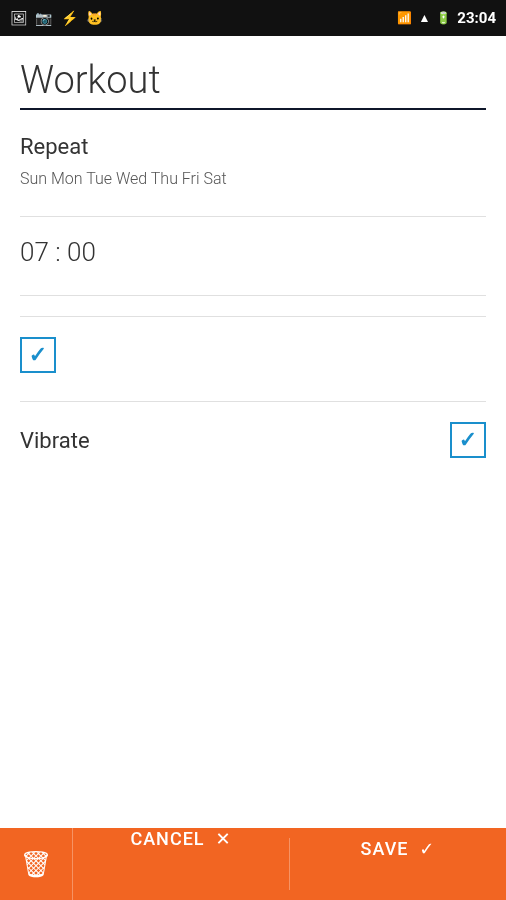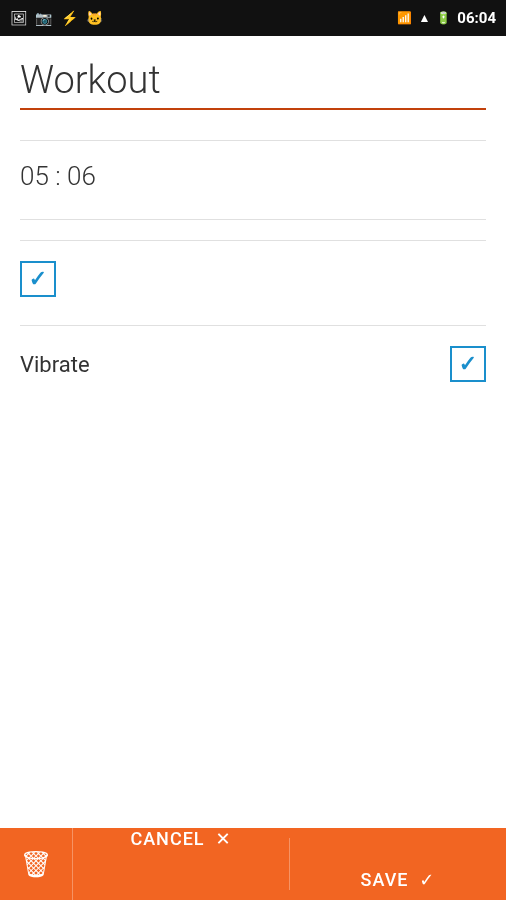--- a/index.html
+++ b/index.html
@@ -51,22 +51,22 @@
 
     
     .main-content {
       padding: 18px 20px 0 20px;
       height: calc(900px - 36px - 72px);
       overflow-y: auto;
     }
 
     
     .workout-input-container {
-      margin-bottom: 30px;
-      border-bottom: 2px solid #c2410c;
+      margin-bottom: 24px;
+      border-bottom: 2px solid #0f172a;
     }
 
     .workout-input {
       font-size: 38px;
       color: #333;
       border: none;
       outline: none;
       width: 100%;
       padding: 4px 0 6px 0;
       font-family: inherit;
@@ -164,21 +164,21 @@
       display: flex;
       justify-content: center;
       cursor: pointer;
       border-left: 1px solid rgba(255,255,255,0.3);
     }
 
     .bottom-save {
       flex: 1;
       height: 52px;
       display: flex;
-      align-items: flex-end;
+      align-items: flex-start;
       justify-content: center;
       cursor: pointer;
       border-left: 1px solid rgba(255,255,255,0.3);
     }
 
     .bottom-btn-text {
       color: #fff;
       font-size: 18px;
       font-weight: 500;
       letter-spacing: 1px;
@@ -198,35 +198,39 @@
   <div class="status-bar-left">
     <span class="status-icon">🖼</span>
     <span class="status-icon">📷</span>
     <span class="status-icon">⚡</span>
     <span class="status-icon">🐱</span>
   </div>
   <div class="status-bar-right">
     <span class="status-icon" style="font-size:12px;">📶</span>
     <span class="status-icon" style="font-size:12px;">▲</span>
     <span class="status-icon" style="font-size:12px;">🔋</span>
-    <span>06:04</span>
+    <span>23:04</span>
   </div>
 </div>
 
 <div class="main-content">
 
   <div class="workout-input-container">
     <input class="workout-input" type="text" value="Workout" style="">
   </div>
 
-
-  <div class="divider-line"></div>
-
   <div class="section">
-    <div class="time-value">05 : 06</div>
+    <div class="section-label">Repeat</div>
+    <div class="section-value">Sun Mon Tue Wed Thu Fri Sat</div>
+  </div>
+
+  <div class="divider-line"></div>
+
+  <div class="section">
+    <div class="time-value">07 : 00</div>
   </div>
 
   <div class="divider-line"></div>
 
 
   <div class="divider-line"></div>
 
   <div class="toggle-row">
     <div class="checkbox-container">
       <span class="checkbox-check">✓</span>

